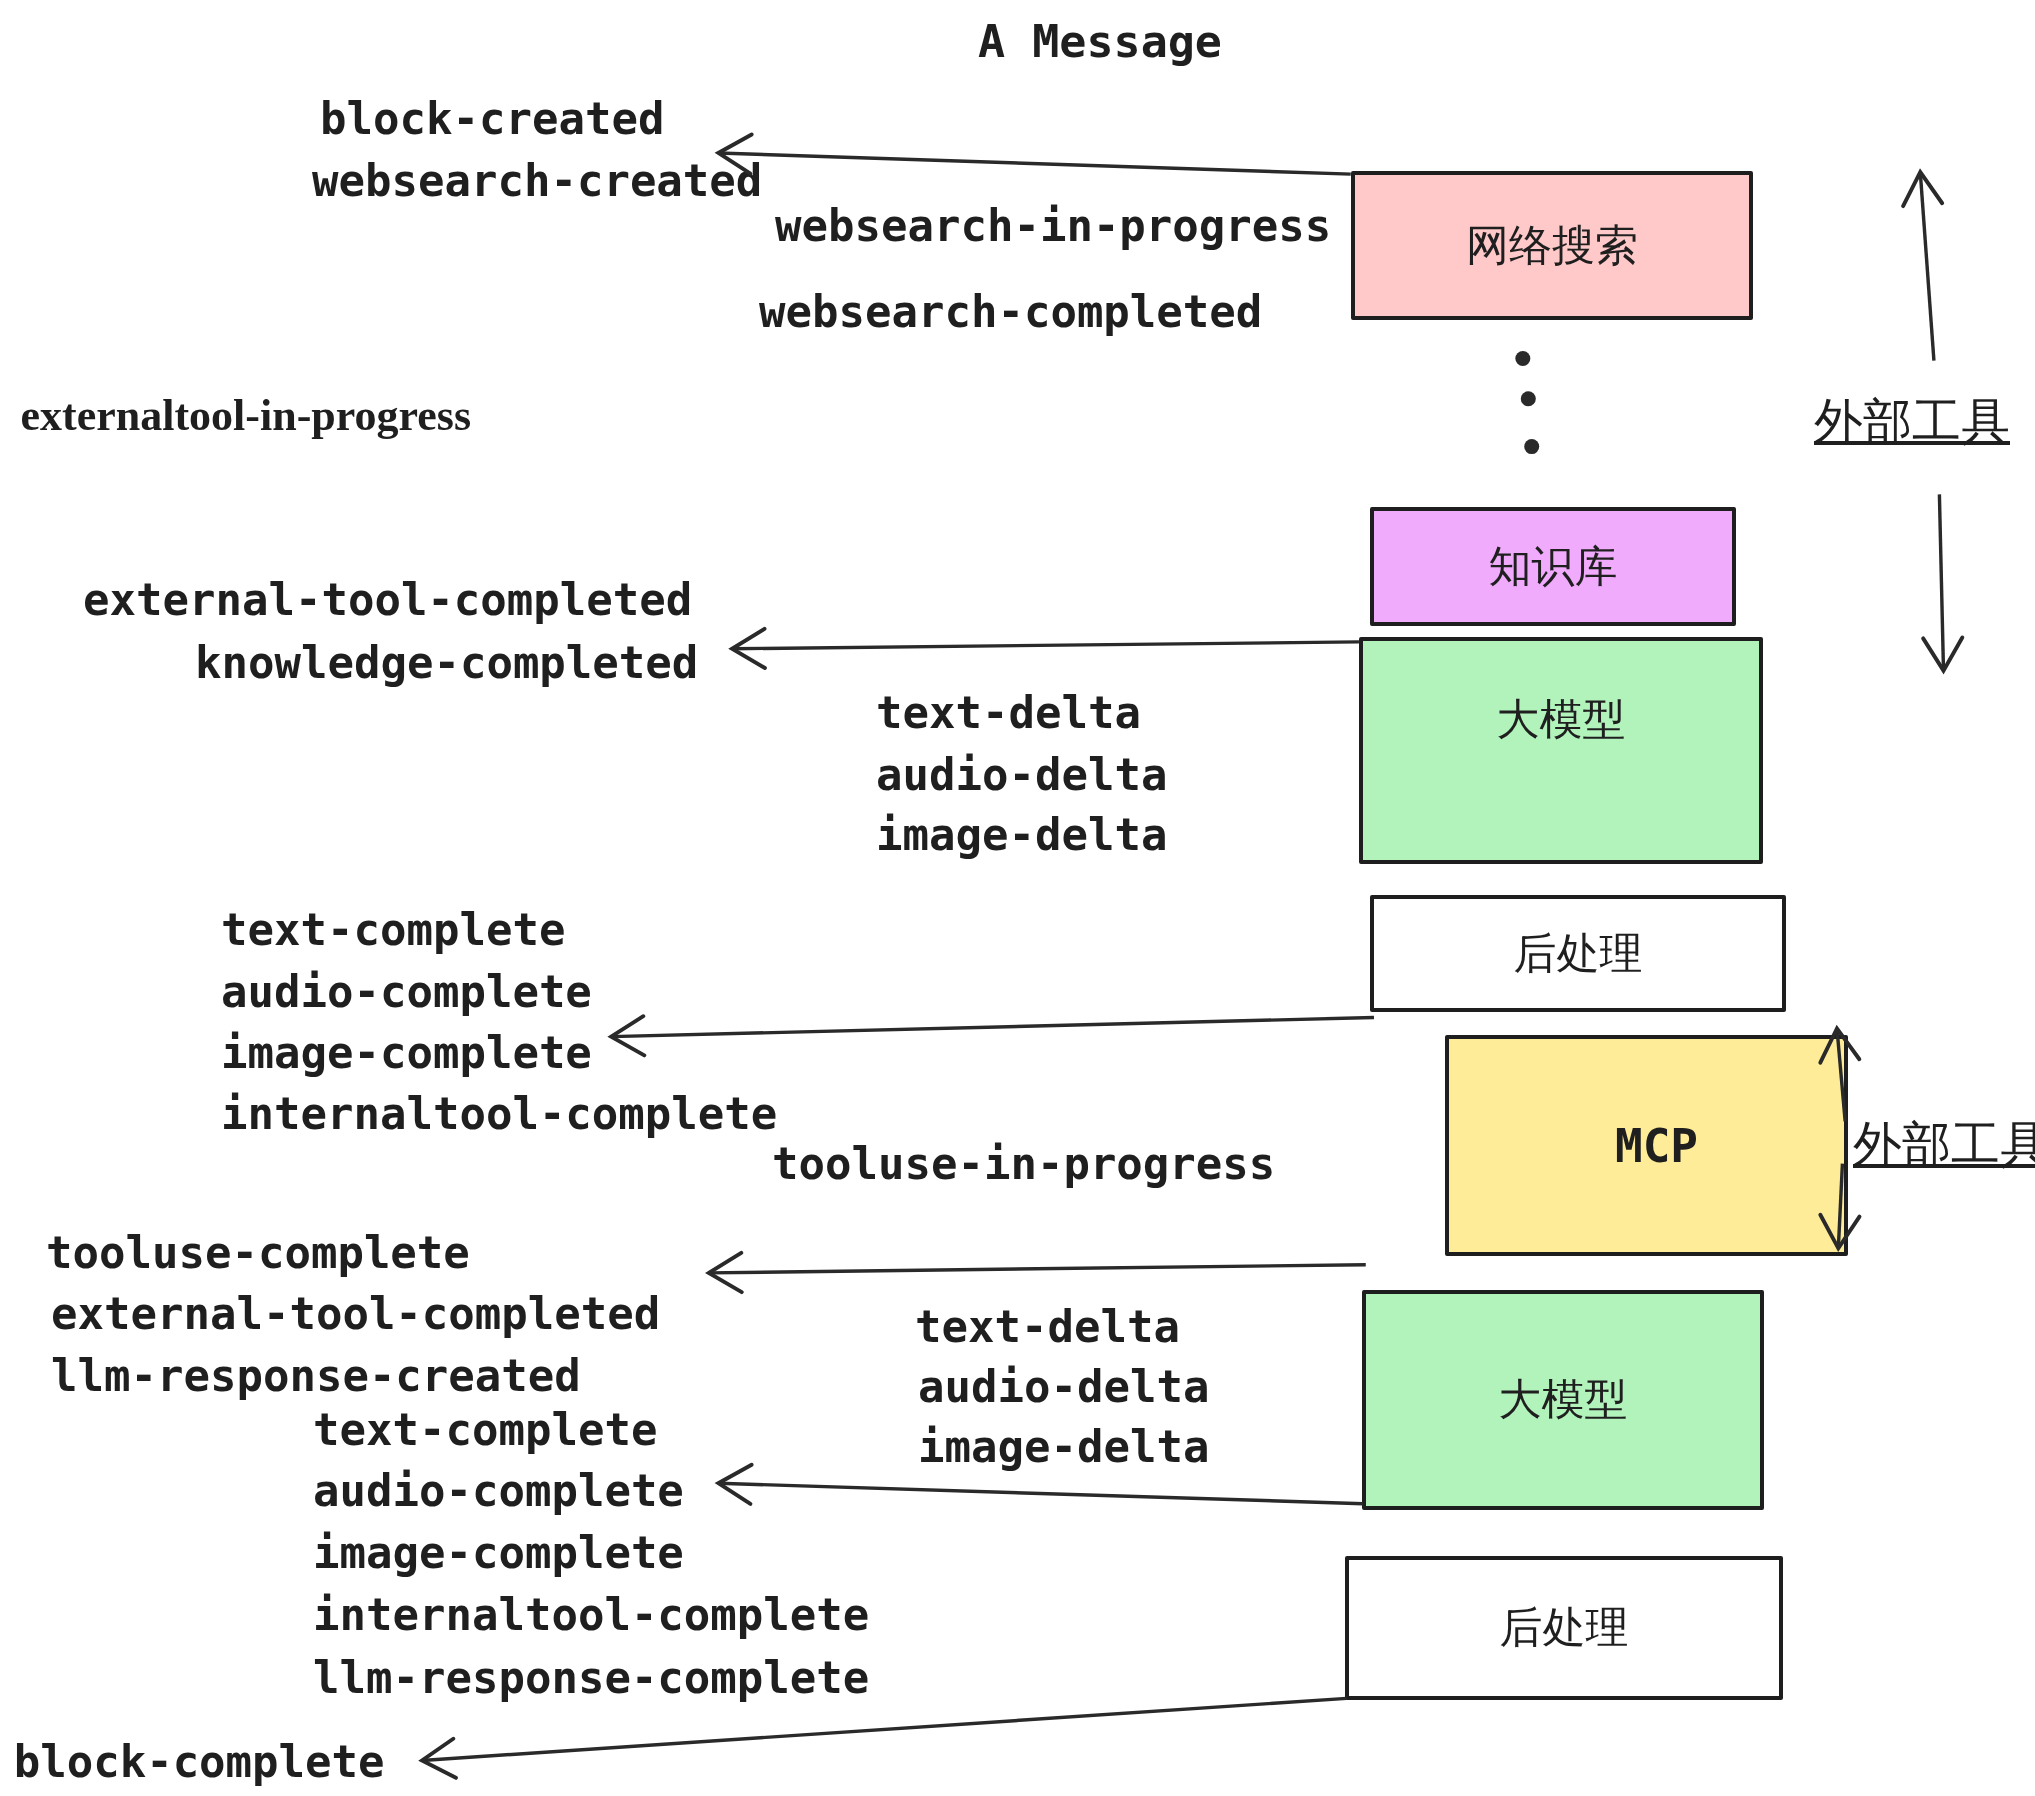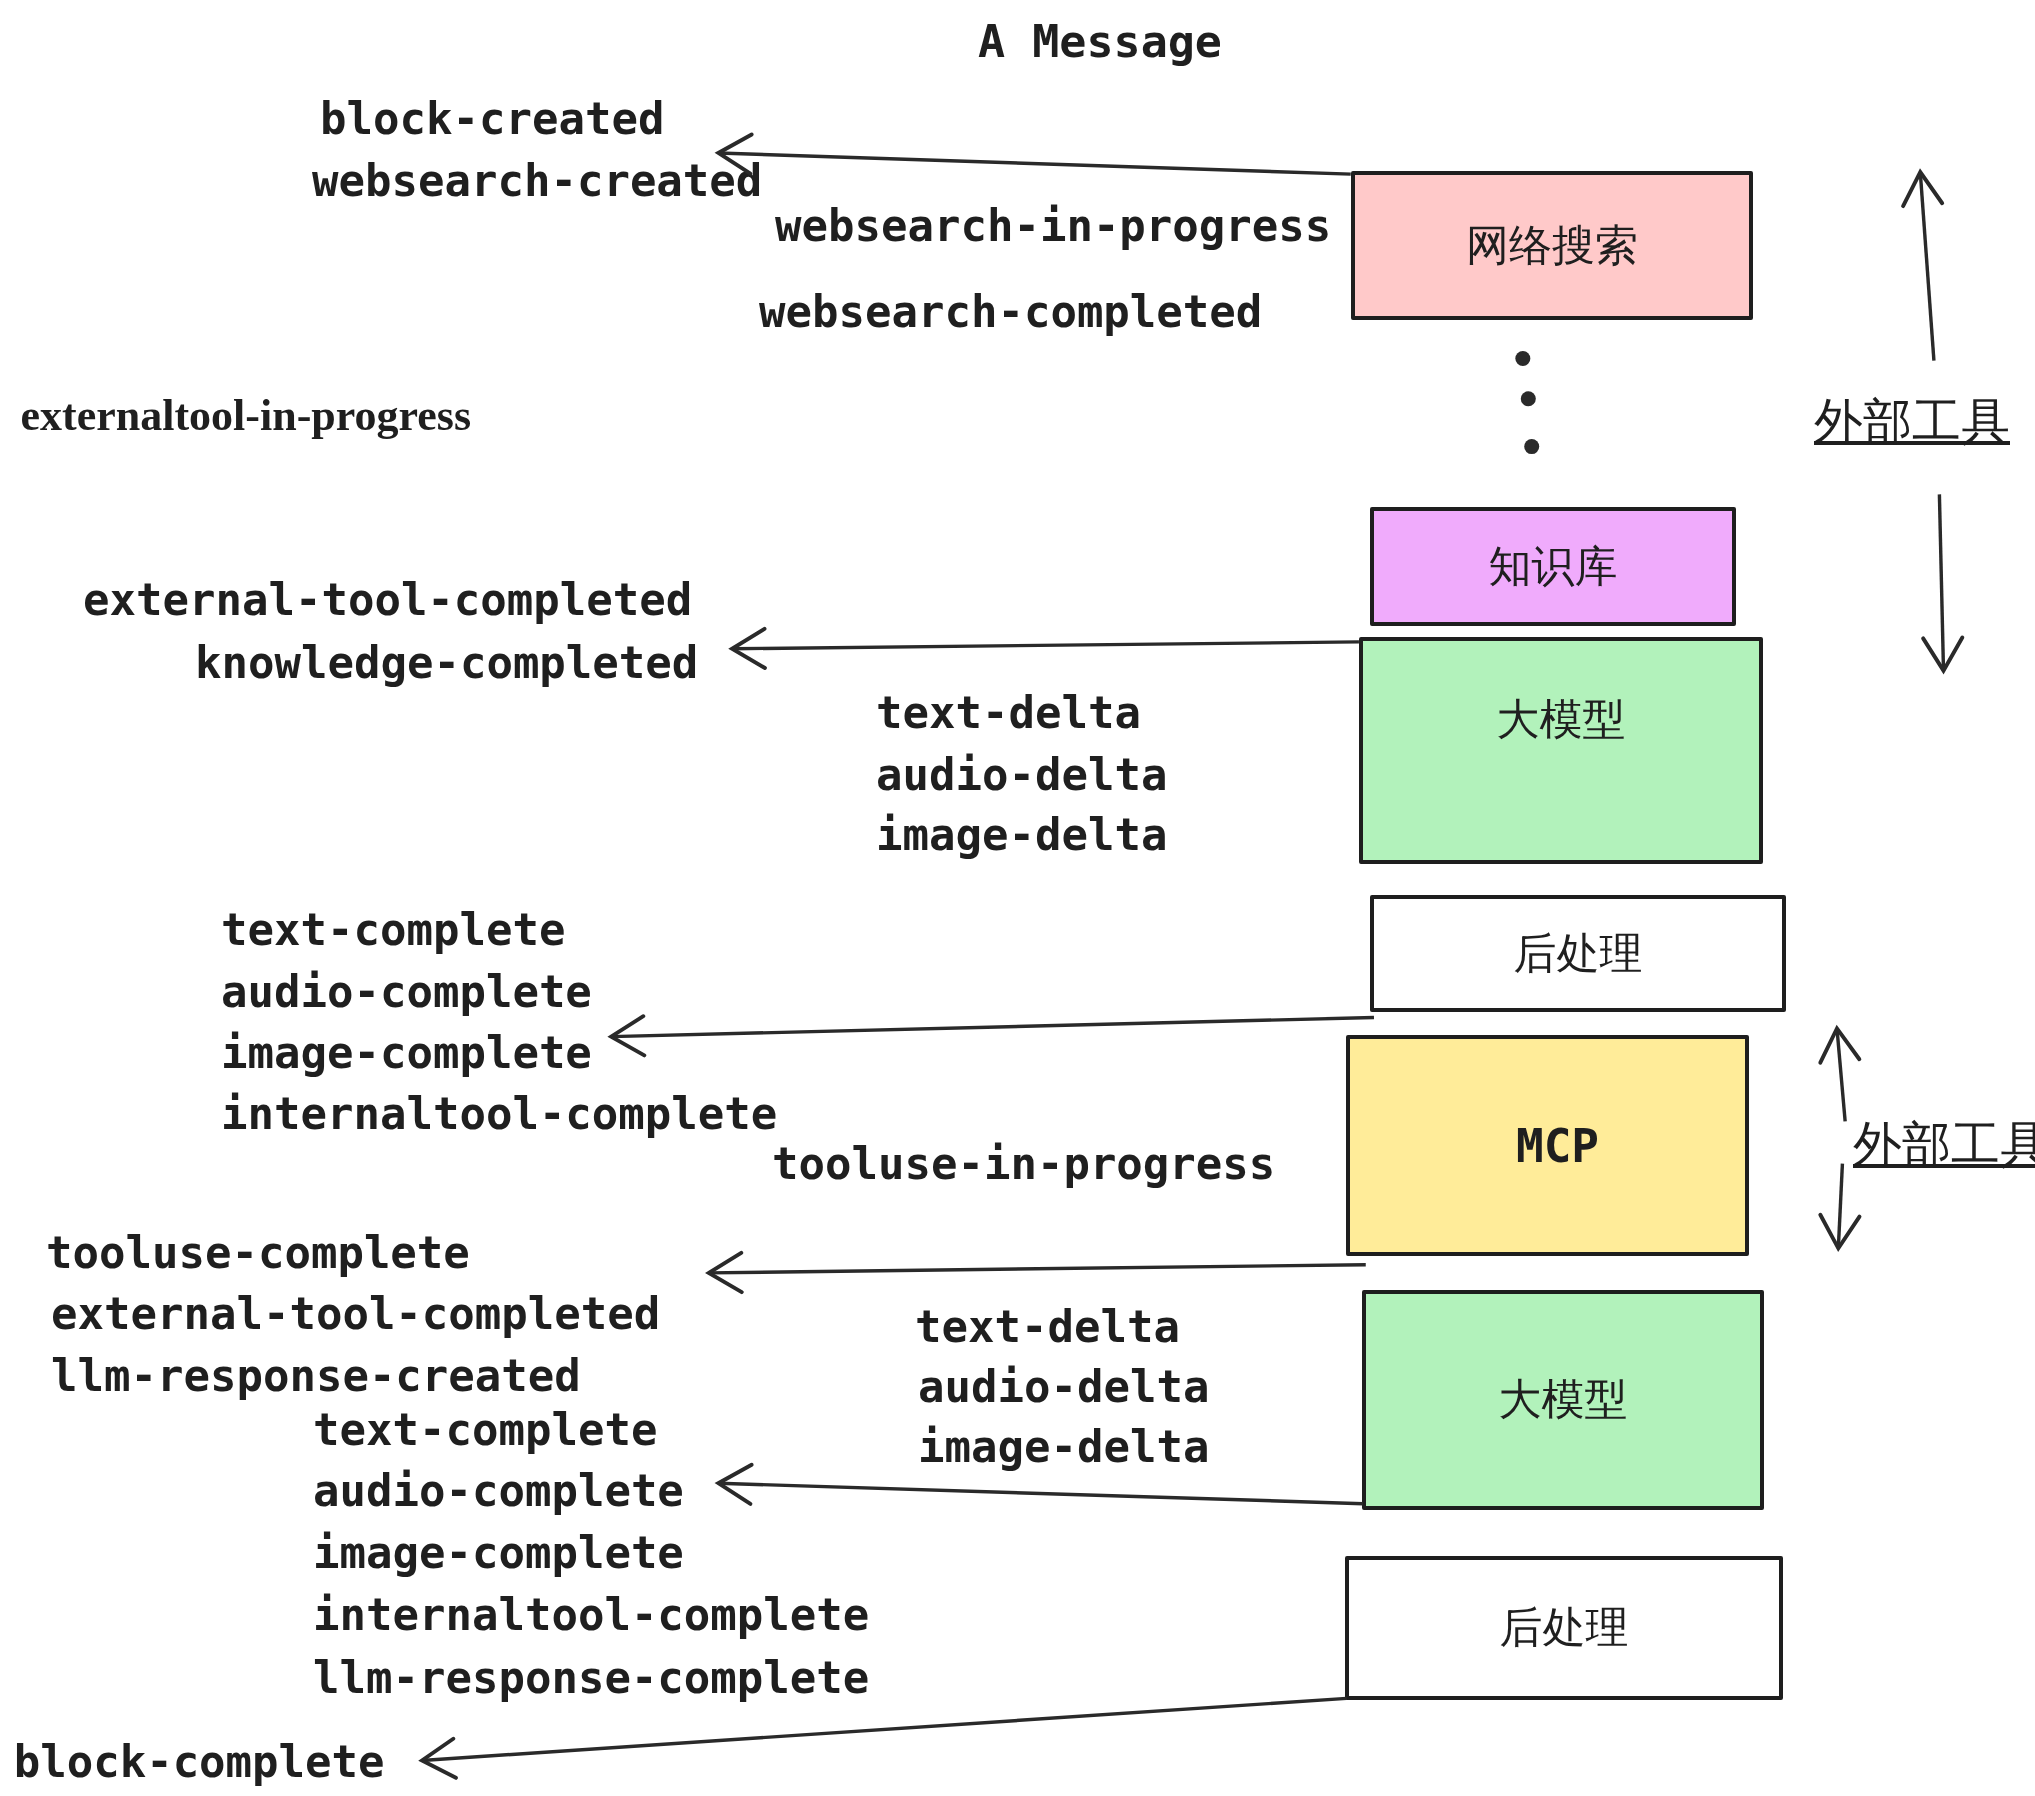--- a/index.html
+++ b/index.html
@@ -105,21 +105,21 @@
   </div>
 
   <div class="box" style="left: 1359px; top: 637px; width: 404px; height: 227px; background-color: rgb(178, 242, 187);">
     <span class="box-label cjk" style="margin-bottom:61px;">大模型</span>
   </div>
 
   <div class="box" style="left: 1370px; top: 895px; width: 416px; height: 117px; background-color: rgb(255, 255, 255);">
     <span class="box-label cjk">后处理</span>
   </div>
 
-  <div class="box" style="left: 1346px; top: 1035px; width: 403px; height: 221px; background-color: rgb(255, 236, 153); padding-left: 20px;">
+  <div class="box" style="left: 1445px; top: 1035px; width: 403px; height: 221px; background-color: rgb(255, 236, 153); padding-left: 20px;">
     <span class="box-label mono-label">MCP</span>
   </div>
 
   <div class="box" style="left: 1362px; top: 1290px; width: 402px; height: 220px; background-color: rgb(178, 242, 187);">
     <span class="box-label cjk">大模型</span>
   </div>
 
   <div class="box" style="left: 1345px; top: 1556px; width: 438px; height: 144px; background-color: rgb(255, 255, 255);">
     <span class="box-label cjk">后处理</span>
   </div>

